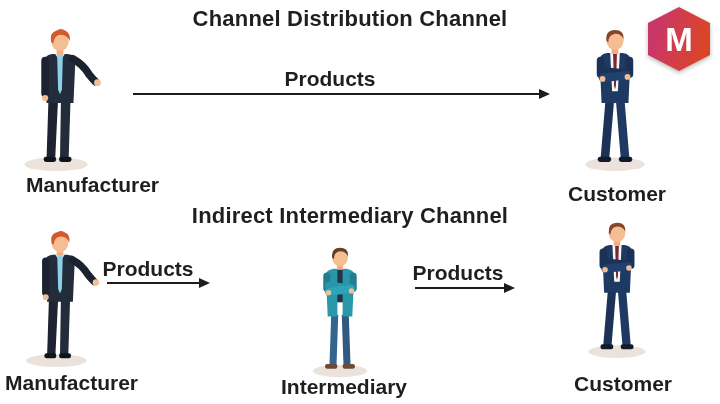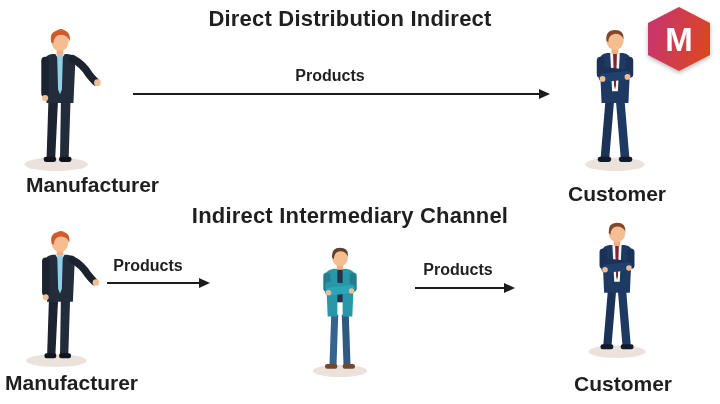--- a/index.html
+++ b/index.html
@@ -9,21 +9,21 @@
   }
   .title{
     position:absolute;font-weight:700;color:#1f1f1f;font-size:22px;
     text-align:center;letter-spacing:.2px;white-space:nowrap;
   }
   .fig-label{
     position:absolute;font-weight:700;color:#1f1f1f;font-size:21px;
     text-align:center;white-space:nowrap;
   }
   .products{
-    position:absolute;font-weight:700;color:#1f1f1f;font-size:16px;
+    position:absolute;font-weight:700;color:#1f1f1f;font-size:21px;
     text-align:center;white-space:nowrap;
   }
   .arrow{position:absolute;height:2.4px;background:#1c1c1c;}
   .arrow .ah{
     position:absolute;right:-3px;top:50%;margin-top:-5px;width:0;height:0;
     border-left:11px solid #1c1c1c;border-top:5px solid transparent;
     border-bottom:5px solid transparent;
   }
   .fig{position:absolute;}
   .logo-wrap{position:absolute;left:648px;top:7px;width:62px;height:64px;
@@ -98,21 +98,21 @@
         <rect x="33" y="46" width="34" height="9" rx="4.5" fill="#2ba5b7" transform="rotate(-6 50 51)"></rect>
         <circle cx="37" cy="53" r="3" fill="#f4bd92"></circle>
         <circle cx="63" cy="51" r="3" fill="#f4bd92"></circle>
         <rect x="46.5" y="19" width="7" height="8" fill="#eeae83"></rect>
         <ellipse cx="50" cy="13" rx="9" ry="10" fill="#f4bd92"></ellipse>
         <path d="M41,13 Q40,2 50,2 Q60,2 59,12 Q57,6 50,6 Q43,7 43,15 Z" fill="#63402a"></path>
       </symbol>
     </defs>
   </svg>
 
-  <div class="title" style="left:150px;top:6px;width:400px;">Direct Distribution Indirect</div>
+  <div class="title" style="left:150px;top:6px;width:400px;">Channel Distribution Channel</div>
 
   <div class="logo-wrap">
     <div class="logo">
       <span class="logo-m">M</span>
     </div>
   </div>
 
   <svg class="fig" style="left:12px;top:28px;" width="96" height="144">
     <use href="#sym-manufacturer"></use>
   </svg>
@@ -136,20 +136,21 @@
   <div class="fig-label" style="left:5px;top:371px;width:120px;">Manufacturer</div>
 
   <div class="products" style="left:98px;top:257px;width:100px;">Products</div>
   <div class="arrow" style="left:107px;top:282px;width:100px;">
     <span class="ah"></span>
   </div>
 
   <svg class="fig" style="left:296px;top:246px;" width="88" height="132">
     <use href="#sym-intermediary"></use>
   </svg>
+  <div class="fig-label" style="left:281px;top:375px;width:120px;">Intermediary</div>
 
   <div class="products" style="left:408px;top:261px;width:100px;">Products</div>
   <div class="arrow" style="left:415px;top:287px;width:97px;">
     <span class="ah"></span>
   </div>
 
   <svg class="fig" style="left:571px;top:221px;" width="92" height="138">
     <use href="#sym-customer"></use>
   </svg>
   <div class="fig-label" style="left:563px;top:372px;width:120px;">Customer</div>

